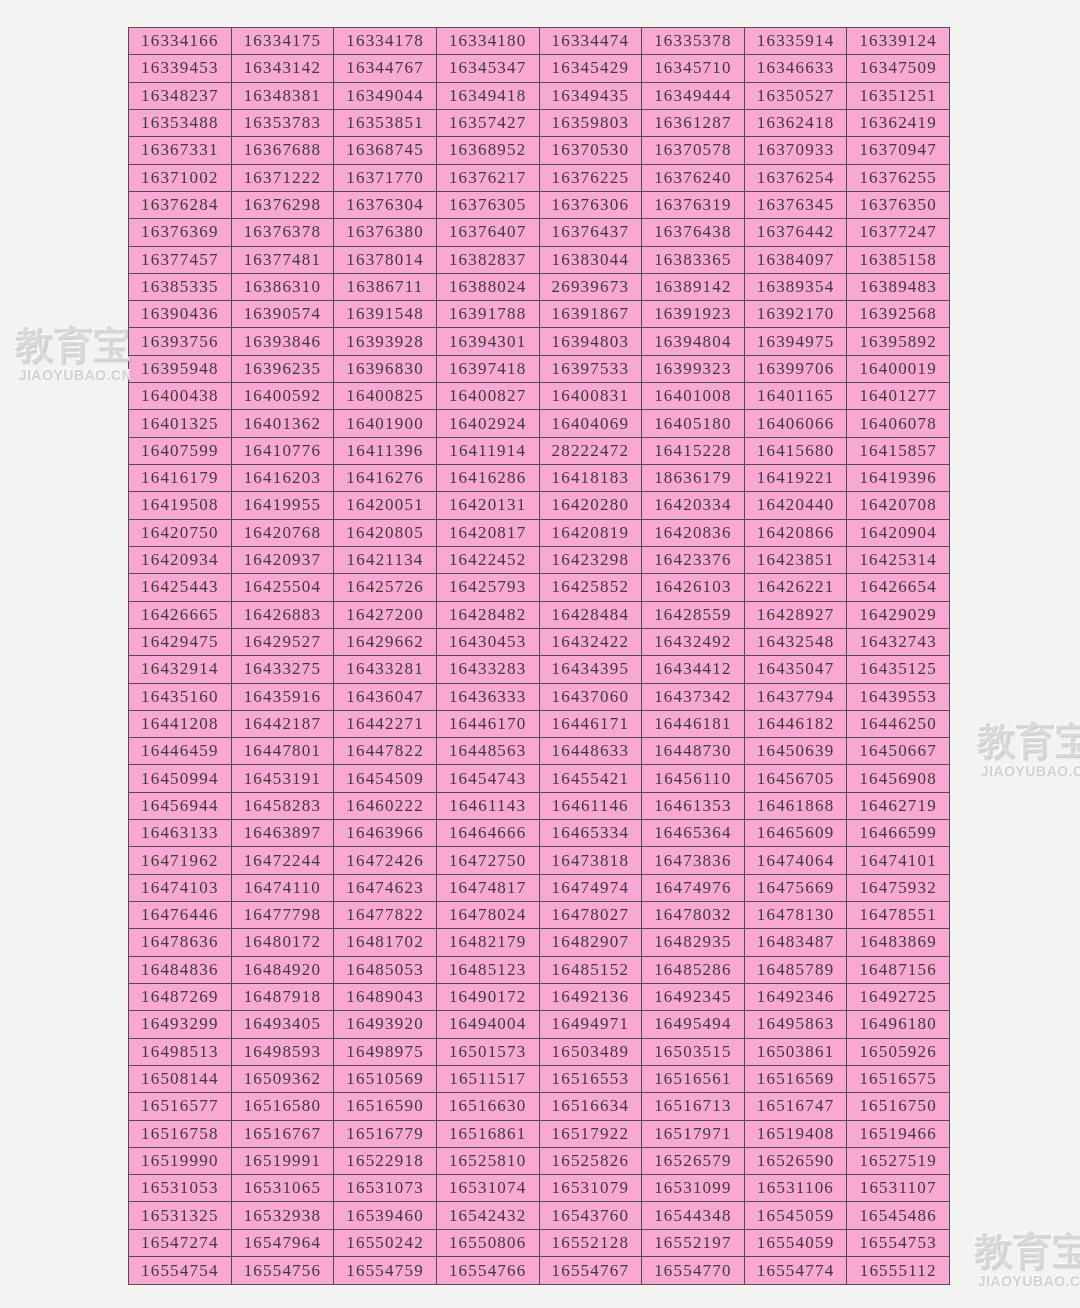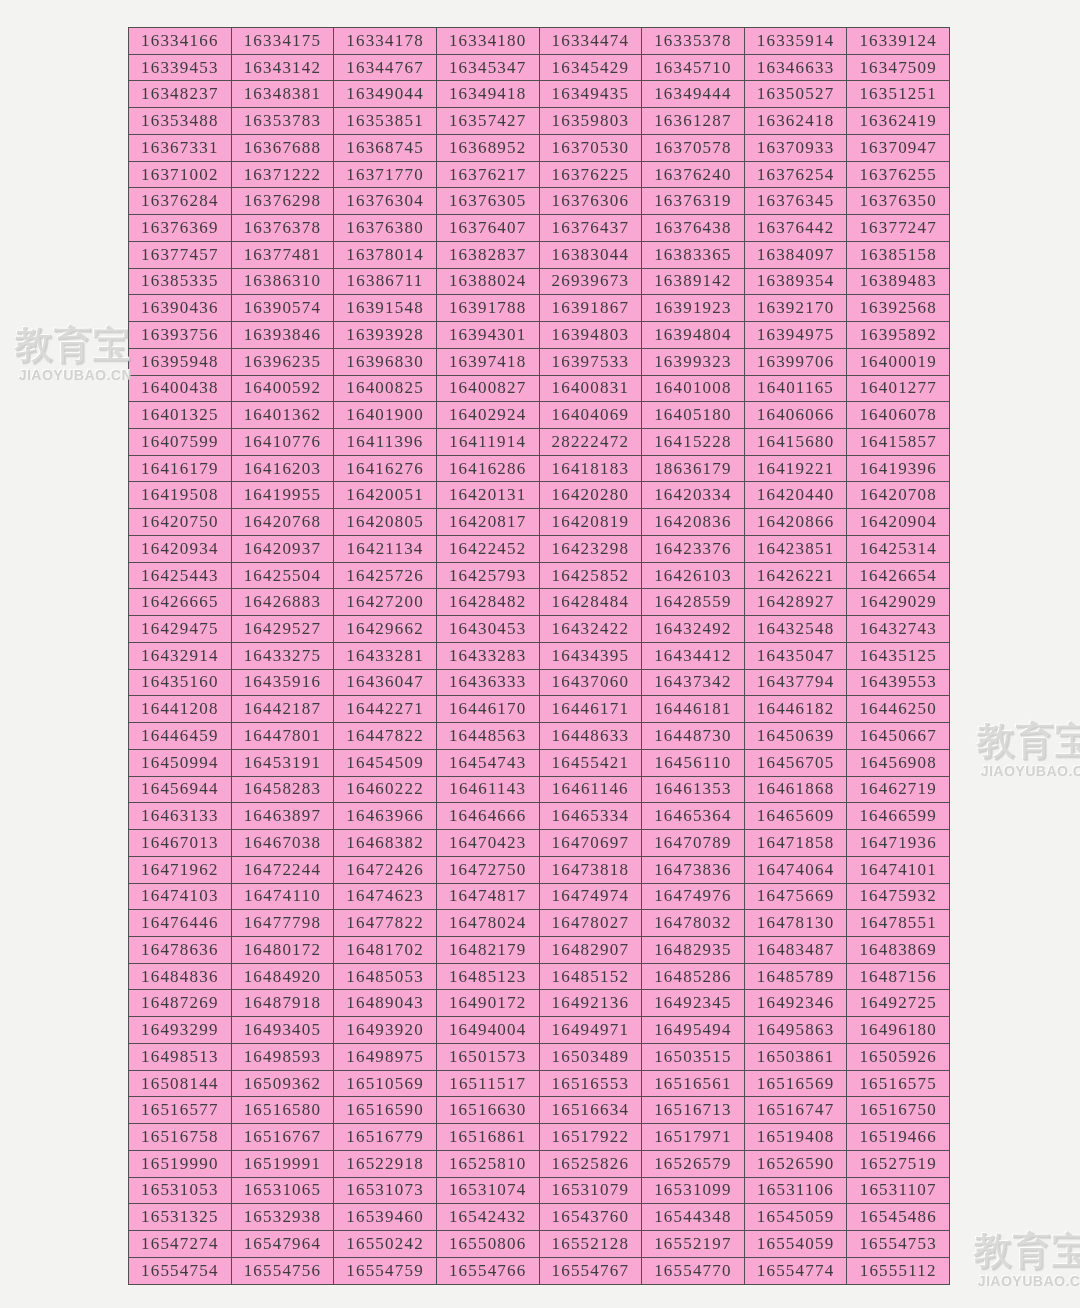--- a/index.html
+++ b/index.html
@@ -367,30 +367,20 @@
         </tr>
         <tr>
           <td>16463133</td>
           <td>16463897</td>
           <td>16463966</td>
           <td>16464666</td>
           <td>16465334</td>
           <td>16465364</td>
           <td>16465609</td>
           <td>16466599</td>
-        </tr>
-        <tr>
-          <td>16467013</td>
-          <td>16467038</td>
-          <td>16468382</td>
-          <td>16470423</td>
-          <td>16470697</td>
-          <td>16470789</td>
-          <td>16471858</td>
-          <td>16471936</td>
         </tr>
         <tr>
           <td>16471962</td>
           <td>16472244</td>
           <td>16472426</td>
           <td>16472750</td>
           <td>16473818</td>
           <td>16473836</td>
           <td>16474064</td>
           <td>16474101</td>

